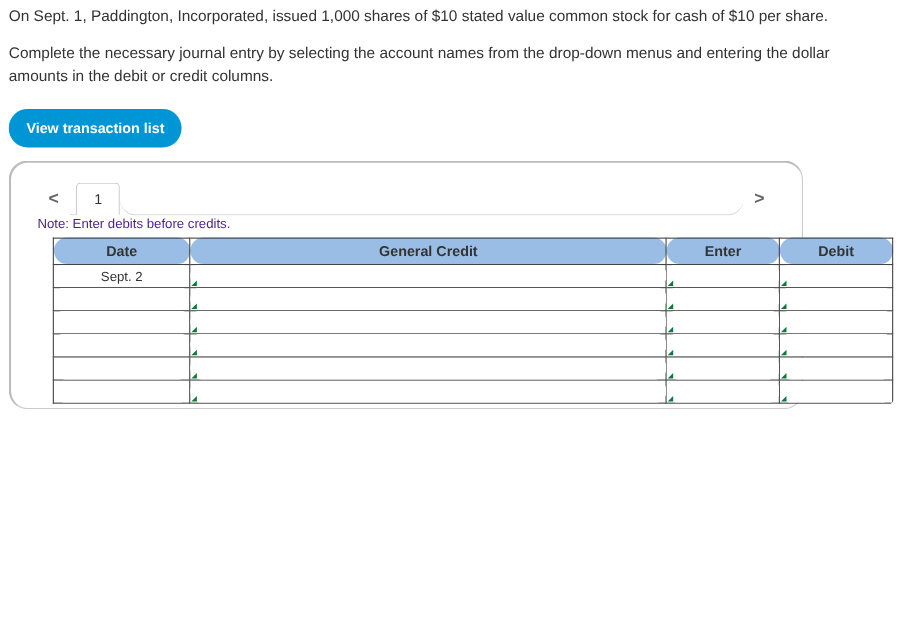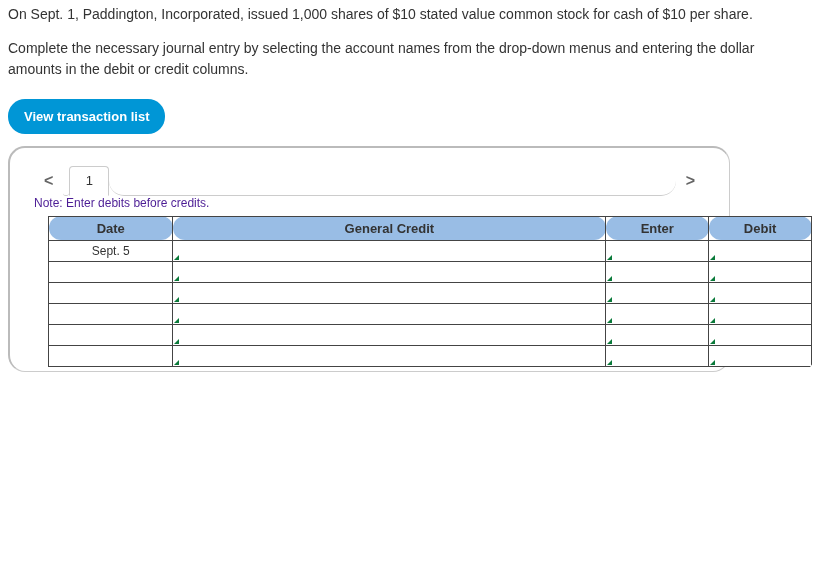--- a/index.html
+++ b/index.html
@@ -50,21 +50,21 @@
     <thead>
       <tr>
         <th class="col-date">Date</th>
         <th class="col-gj">General Credit</th>
         <th class="col-debit">Enter</th>
         <th class="col-credit">Debit</th>
       </tr>
     </thead>
     <tbody>
       <tr>
-        <td>Sept. 5</td>
+        <td>Sept. 2</td>
         <td class="dd-cell"></td>
         <td class="dd-cell"></td>
         <td class="dd-cell"></td>
       </tr>
       <tr>
         <td></td>
         <td class="dd-cell"></td>
         <td class="dd-cell"></td>
         <td class="dd-cell"></td>
       </tr>

